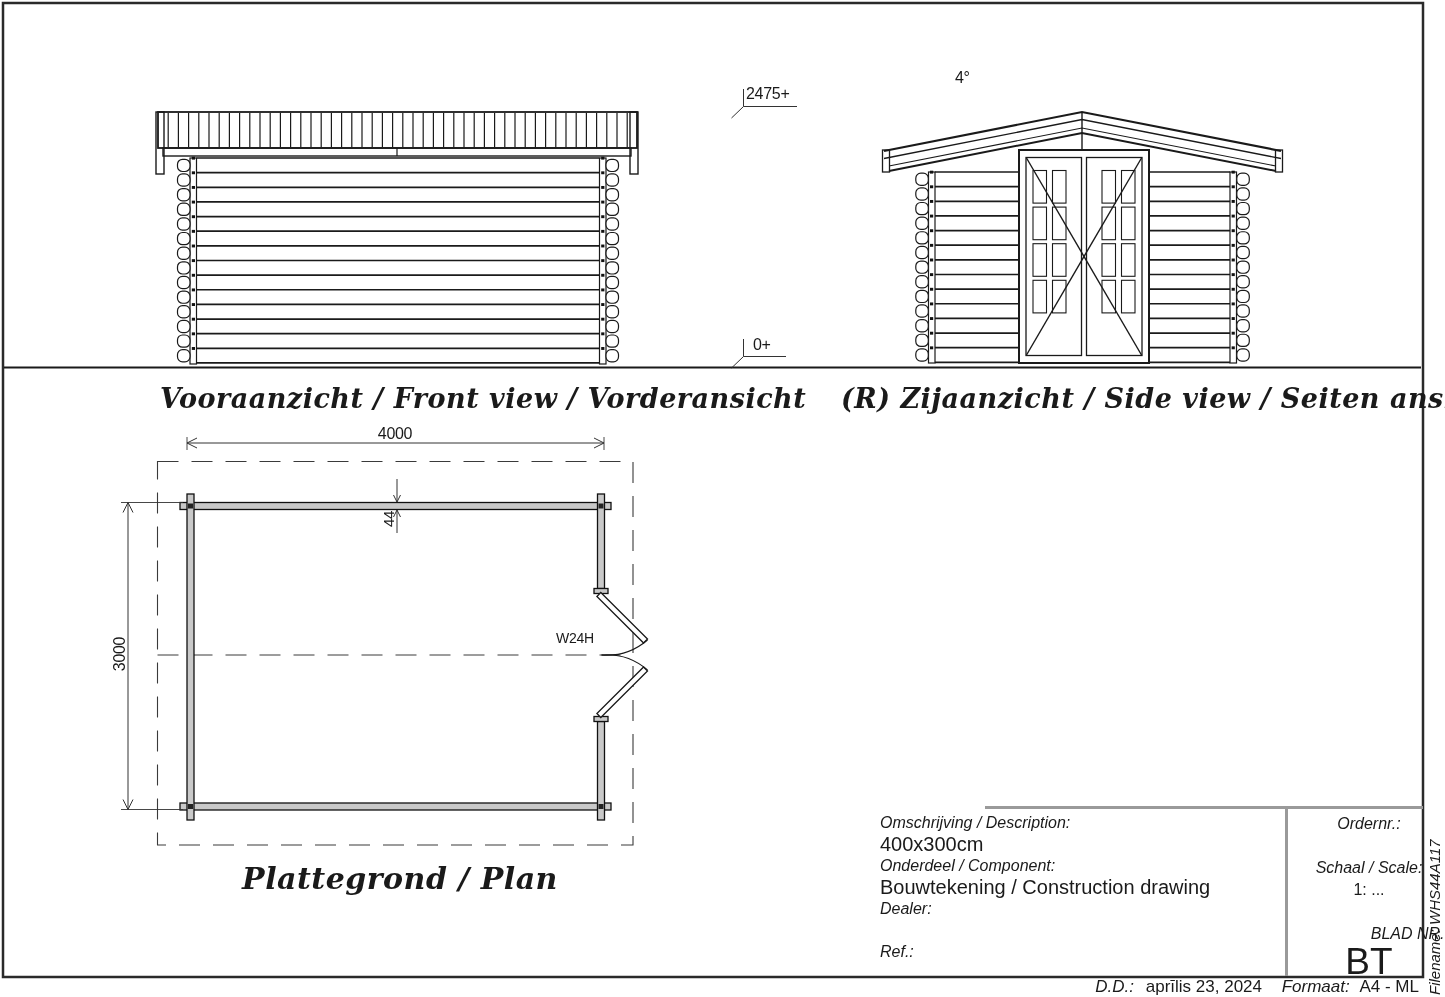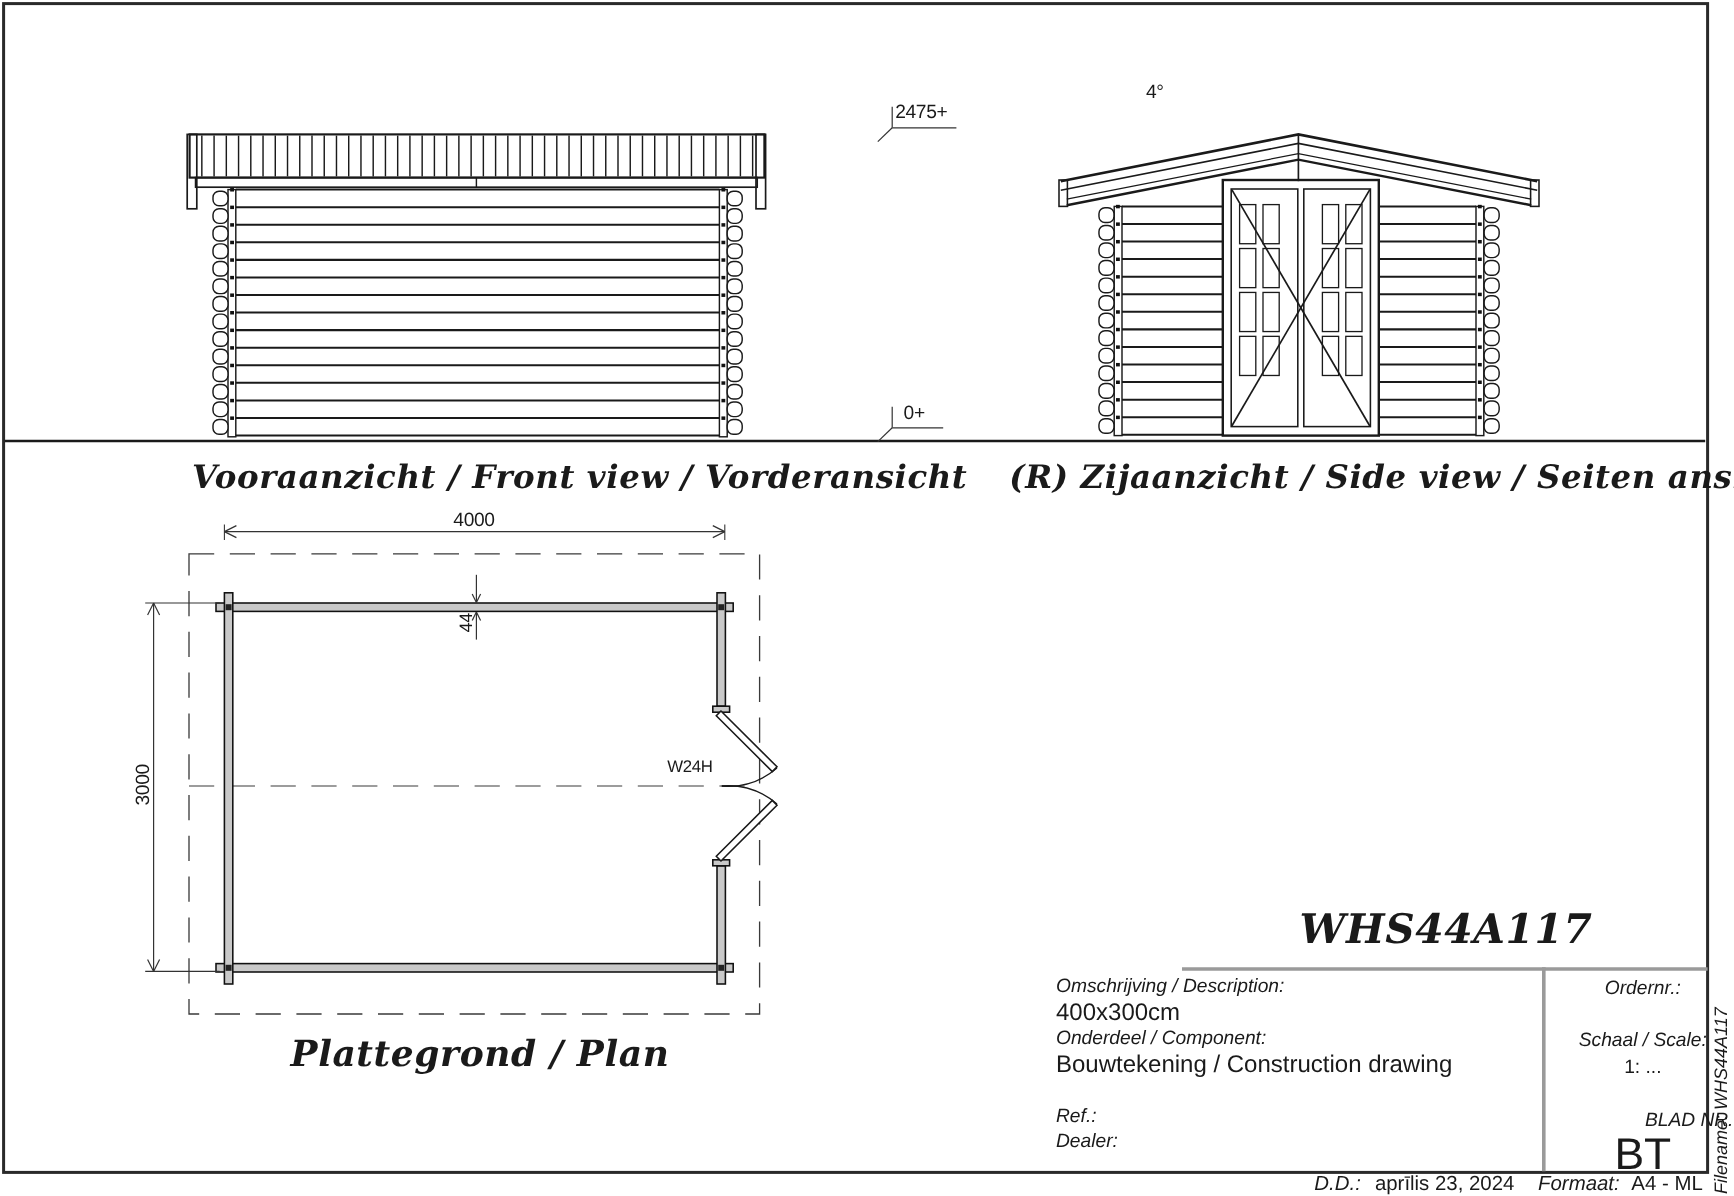--- a/index.html
+++ b/index.html
@@ -393,29 +393,28 @@
 
   <div class="txt script view-label center" style="left:160px;top:383px;width:480px;">Vooraanzicht / Front view / Vorderansicht</div>
   <div class="txt script view-label center" style="left:841px;top:383px;width:480px;">(R) Zijaanzicht / Side view / Seiten ansicht</div>
   <div class="txt script center" style="left:160px;top:861px;width:480px;font-size:30px;">Plattegrond / Plan</div>
 
   <div class="txt tech center" style="left:345px;top:425px;width:100px;font-size:16px;">4000</div>
   <div class="txt tech rot center" style="left:111px;top:678px;width:48px;font-size:16px;">3000</div>
   <div class="txt tech rot center" style="left:380px;top:534px;width:30px;font-size:15px;">44</div>
   <div class="txt tech" style="left:556px;top:630px;font-size:14px;">W24H</div>
 
-  <div class="txt script center" style="left:985px;top:755px;width:440px;font-size:34px;">WHS44A117</div>
 
   <div class="txt right" style="right:165px;top:812px;width:400px;">
     <div class="tb-label">Omschrijving / Description:</div>
     <div class="tb-value">400x300cm</div>
     <div class="tb-label">Onderdeel / Component:</div>
     <div class="tb-value">Bouwtekening / Construction drawing</div>
+    <div class="tb-label">Dealer:</div>
     <div class="tb-label" style="margin-top:22px;">Ref.:</div>
-    <div class="tb-label">Dealer:</div>
   </div>
 
   <div class="txt center" style="left:1289px;top:813px;width:160px;">
     <div class="tb-label">Ordernr.:</div>
     <div class="tb-label" style="margin-top:23px;">Schaal / Scale:</div>
     <div style="font-size:16px;margin-top:3px;">1: ...</div>
     <div class="tb-label" style="margin-top:24px;text-align:right;">BLAD NR.:</div>
     <div style="font-size:37px;line-height:36px;">BT</div>
   </div>
 

